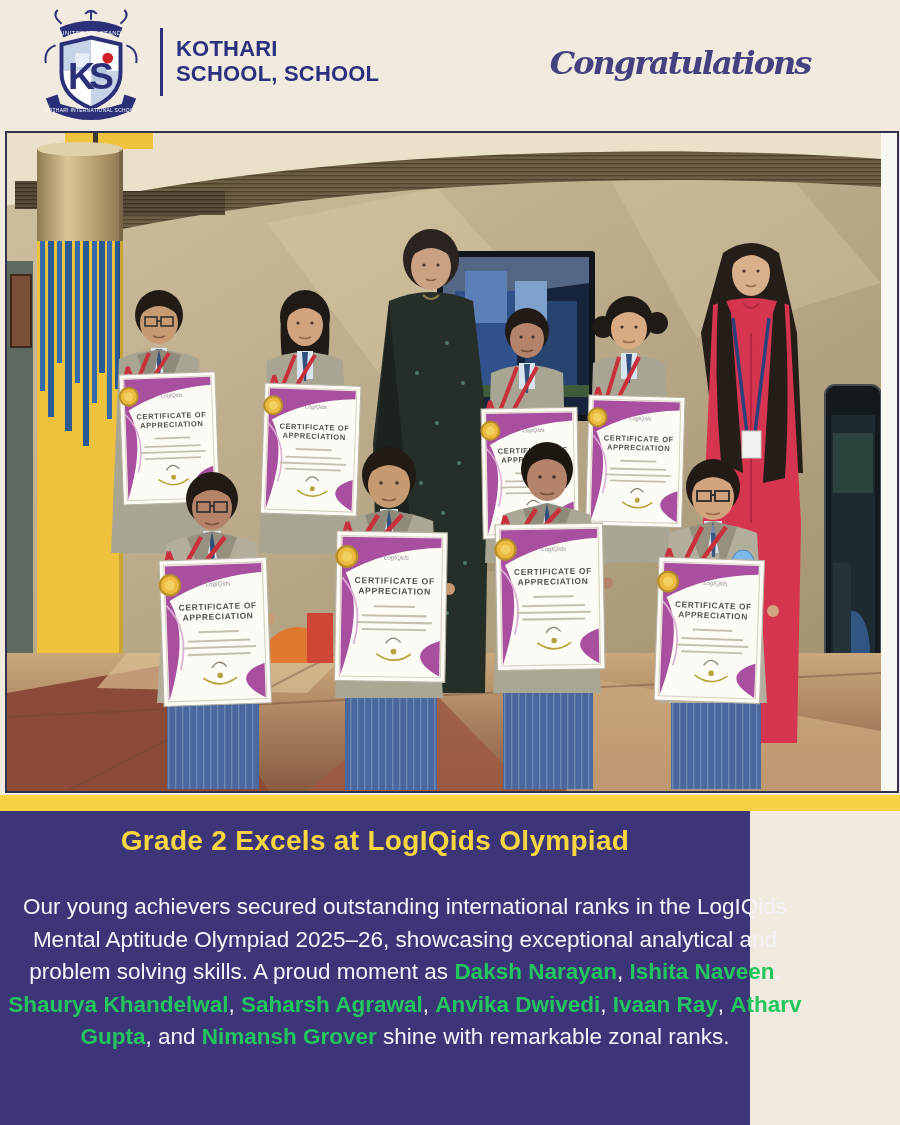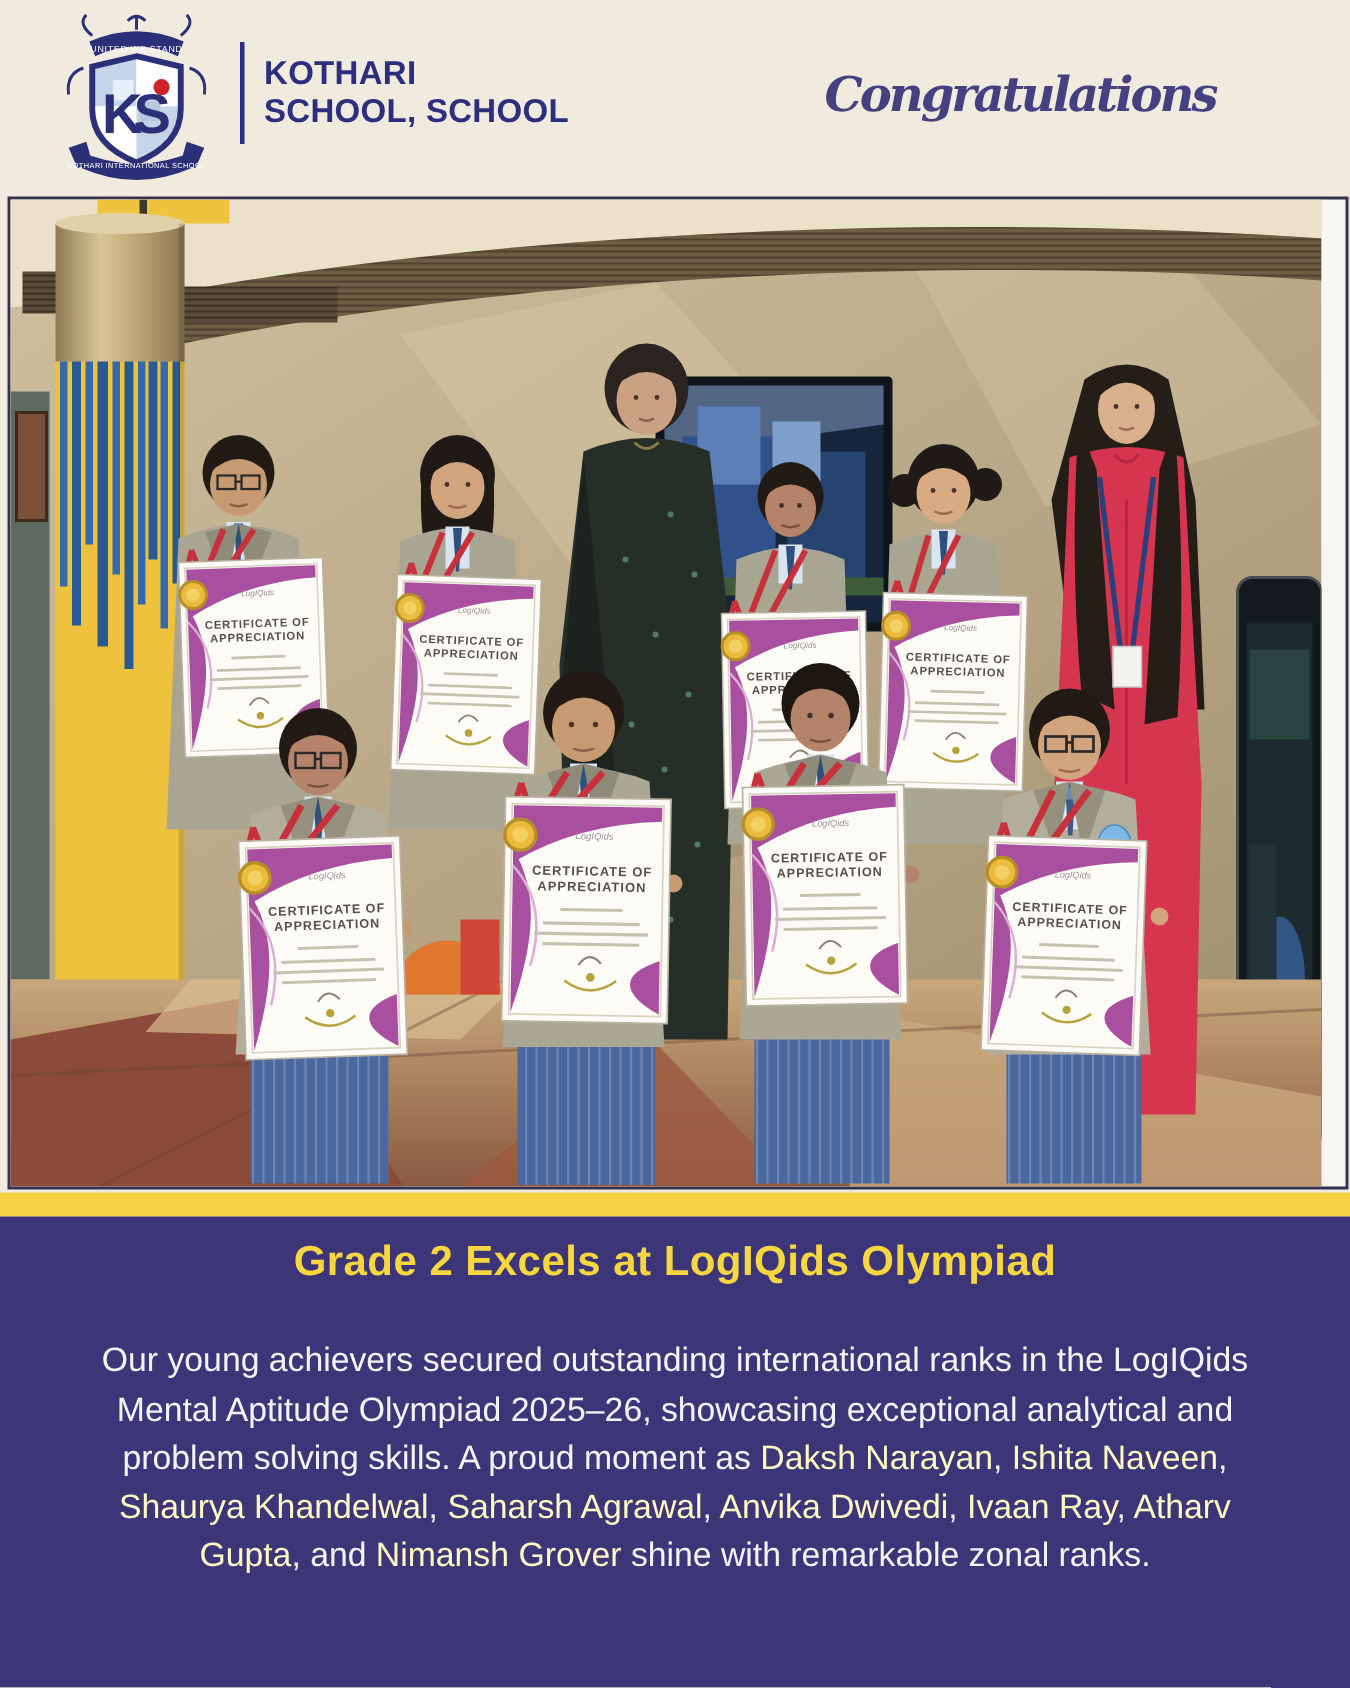--- a/index.html
+++ b/index.html
@@ -17,26 +17,26 @@
             font-family:"DejaVu Serif",serif;font-style:italic;font-weight:bold;
             font-size:32px;color:#454180;letter-spacing:-2px;white-space:nowrap;}
 
   
   .photo-frame{position:absolute;left:5px;top:131px;width:894px;height:662px;
                border:2px solid #33334e;background:#f8f7f2;box-sizing:border-box;}
   .photo-frame svg{display:block;}
 
   
   .yellow-strip{position:absolute;left:0;top:795px;width:900px;height:16px;background:#f7d343;}
-  .announcement{position:absolute;left:0;top:811px;width:900px;height:314px;background:#3c3679;}
+  .announcement{position:absolute;left:0;top:811px;width:750px;height:314px;background:#3c3679;}
   .announcement h1{margin:14px 0 0 0;text-align:center;color:#f8d640;
                    font-size:28px;font-weight:bold;letter-spacing:.3px;}
   .announcement .msg{width:810px;margin:34px auto 0 auto;text-align:center;
                      color:#f5f3fa;font-size:22.5px;line-height:32.5px;}
-  .msg .hl{color:#fef9c3;font-weight:normal;margin-top:30px;}
+  .msg .hl{color:#22c55e;font-weight:bold;margin-top:30px;}
 
   text{font-family:"Liberation Sans",sans-serif;}
 </style>
 </head>
 <body>
 
 <div class="poster">
 
   <div class="header">
 

